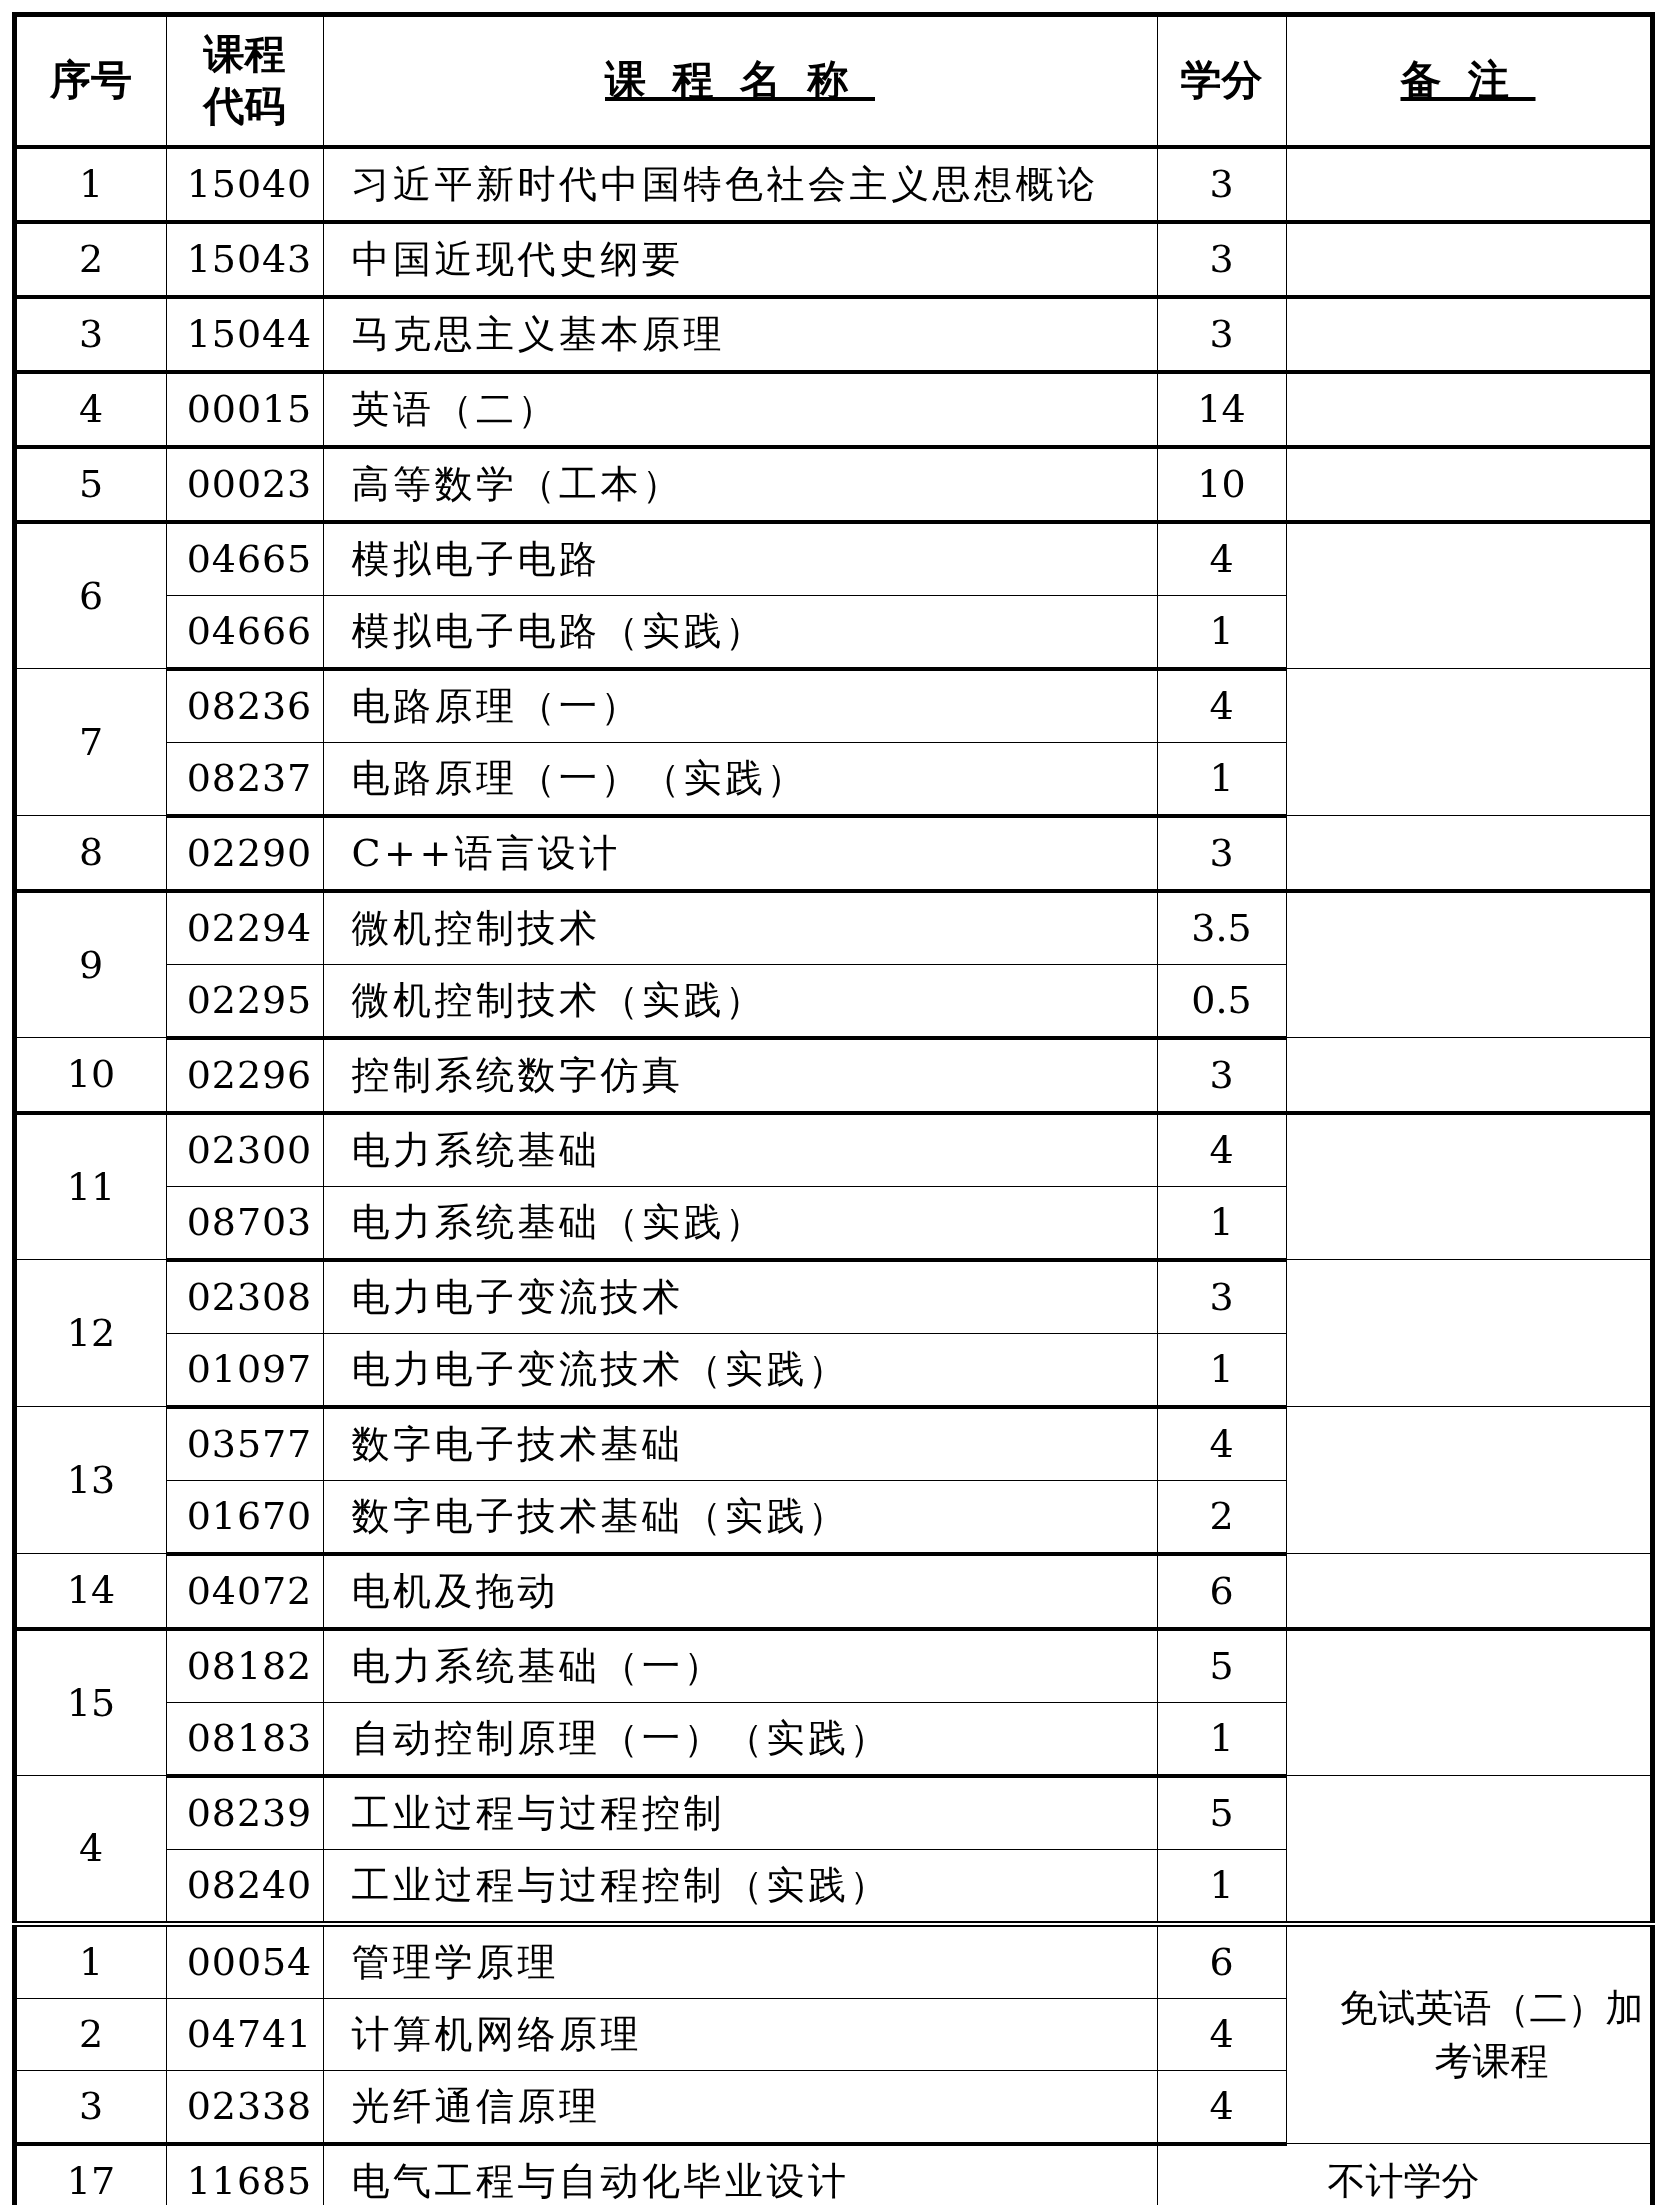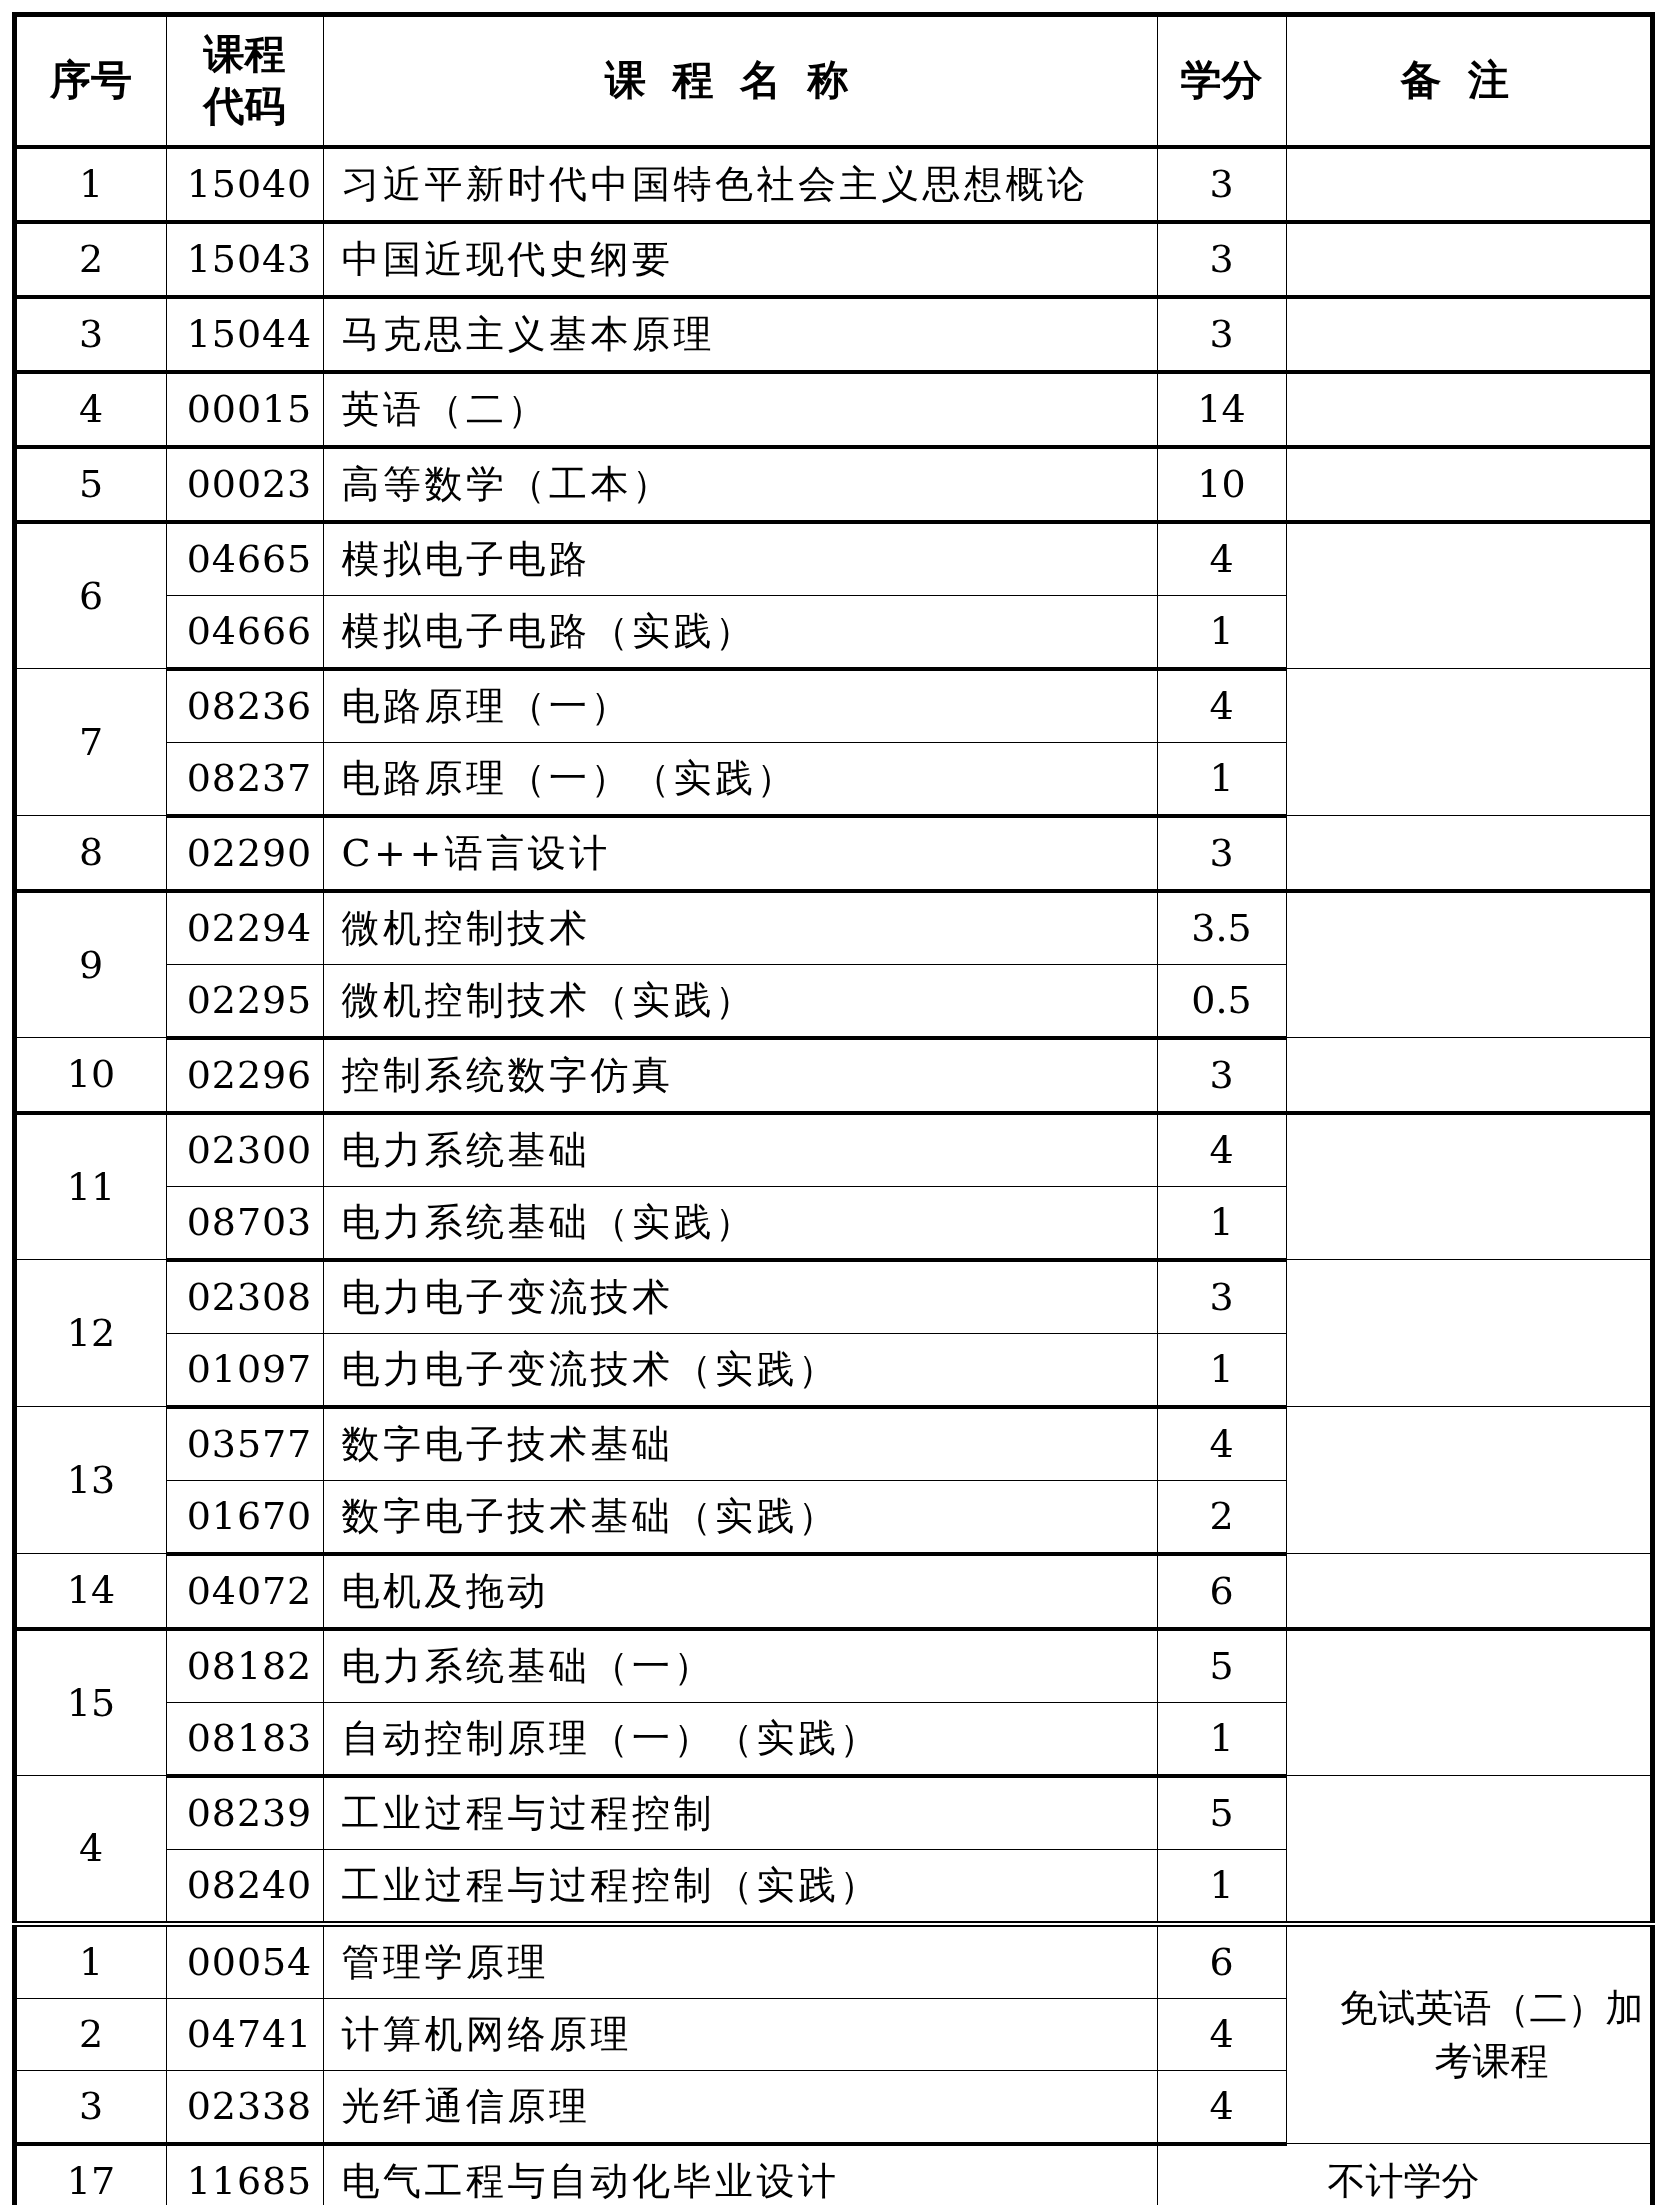--- a/index.html
+++ b/index.html
@@ -14,23 +14,23 @@
   table.curr col.c3 { width:834px; }
   table.curr col.c4 { width:129px; }
   table.curr col.c5 { width:366px; }
   table.curr td, table.curr th {
     border-left:1.3px solid #000; border-right:1.3px solid #000;
     border-top:1.3px solid #000; border-bottom:1.3px solid #000;
     height:71px; padding:0; font-size:38px; text-align:center; vertical-align:middle;
     font-weight:normal; overflow:hidden; white-space:nowrap;
   }
   table.curr th { height:128px; font-family:"DejaVu Sans", sans-serif; font-weight:bold; font-size:41px; line-height:1.25; }
-  table.curr th.spaced { letter-spacing:26.5px; }
+  table.curr th.spaced { letter-spacing:26.5px;text-decoration:underline; }
   table.curr tr.grp td, table.curr tr.hdr th { border-bottom:4.4px solid #000; }
-  table.curr td.name { text-align:left; padding-left:18px; letter-spacing:3.5px; }
+  table.curr td.name { text-align:left; padding-left:28px; letter-spacing:3.5px; }
   table.curr td.code { letter-spacing:0.9px;padding-left:10px; }
   table.curr tr.dbl td { border-top:6.2px double #000; }
   table.curr td.note { white-space:normal; line-height:1.4; font-size:38px;padding-left:47px; }
 </style>
 </head>
 <body>
 
 <table class="curr">
   <colgroup>
       <col class="c1">

